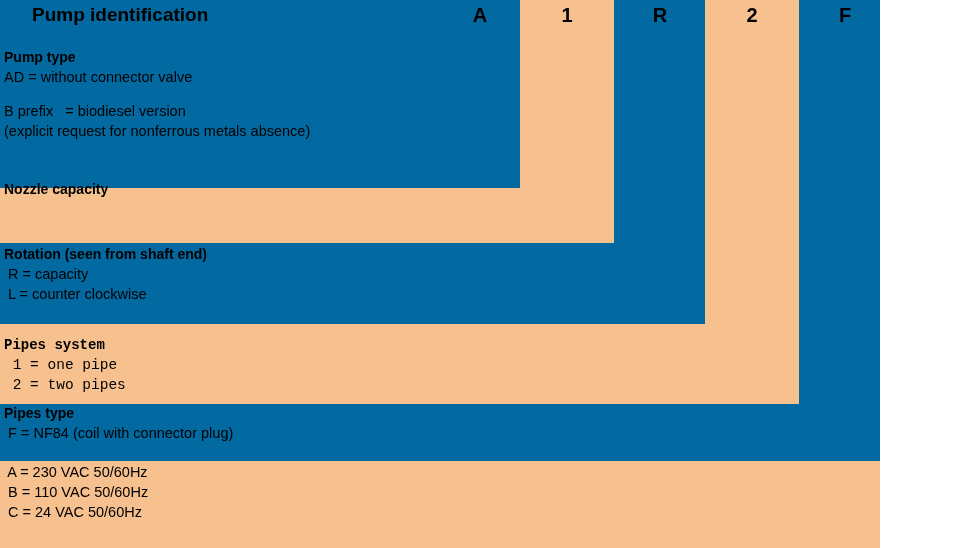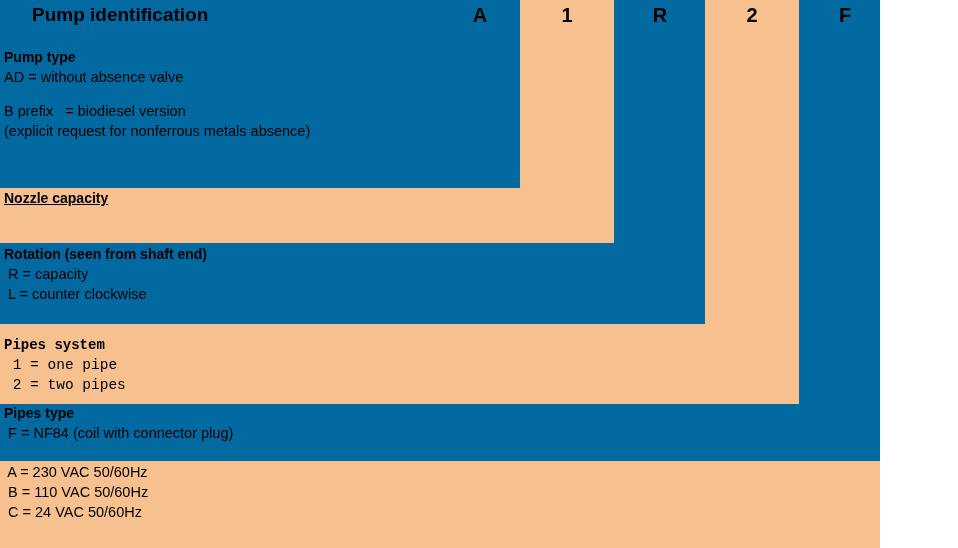--- a/index.html
+++ b/index.html
@@ -119,26 +119,26 @@
       <div class="code-char" style="left: 520px; width: 94px;">1</div>
       <div class="code-char" style="left: 645px; width: 30px;">R</div>
       <div class="code-char" style="left: 705px; width: 94px;">2</div>
       <div class="code-char" style="left: 830px; width: 30px;">F</div>
       <div class="code-char" style="left: 890px; width: 68px;">A</div>
     </div>
 
   <div id="sections">
       <div class="section" style="top: 48px;">
         <div class="sec-title">Pump type</div>
-        <div class="sec-line">AD = without absence valve</div>
+        <div class="sec-line">AD = without connector valve</div>
         <div class="sec-gap"></div>
         <div class="sec-line">B prefix   = biodiesel version</div>
         <div class="sec-line">(explicit request for nonferrous metals absence)</div>
       </div>
-      <div class="section" style="top: 189px; text-decoration: underline;">
+      <div class="section" style="top: 180px;">
         <div class="sec-title">Nozzle capacity</div>
       </div>
       <div class="section" style="top: 245px;">
         <div class="sec-title">Rotation (seen from shaft end)</div>
         <div class="sec-line"> R = capacity</div>
         <div class="sec-line"> L = counter clockwise</div>
       </div>
       <div class="section" style="top: 336px; font-family: Liberation Mono, monospace;">
         <div class="sec-title">Pipes system</div>
         <div class="sec-line"> 1 = one pipe</div>

